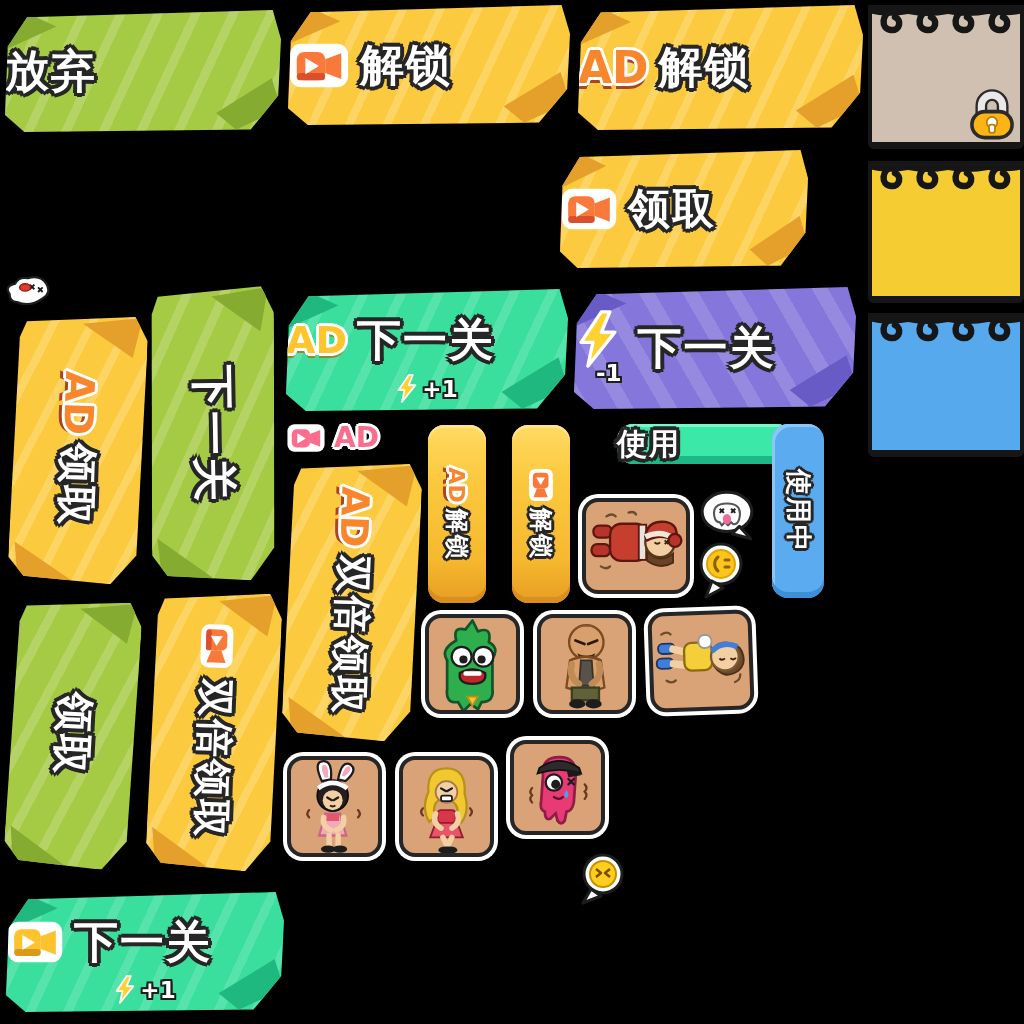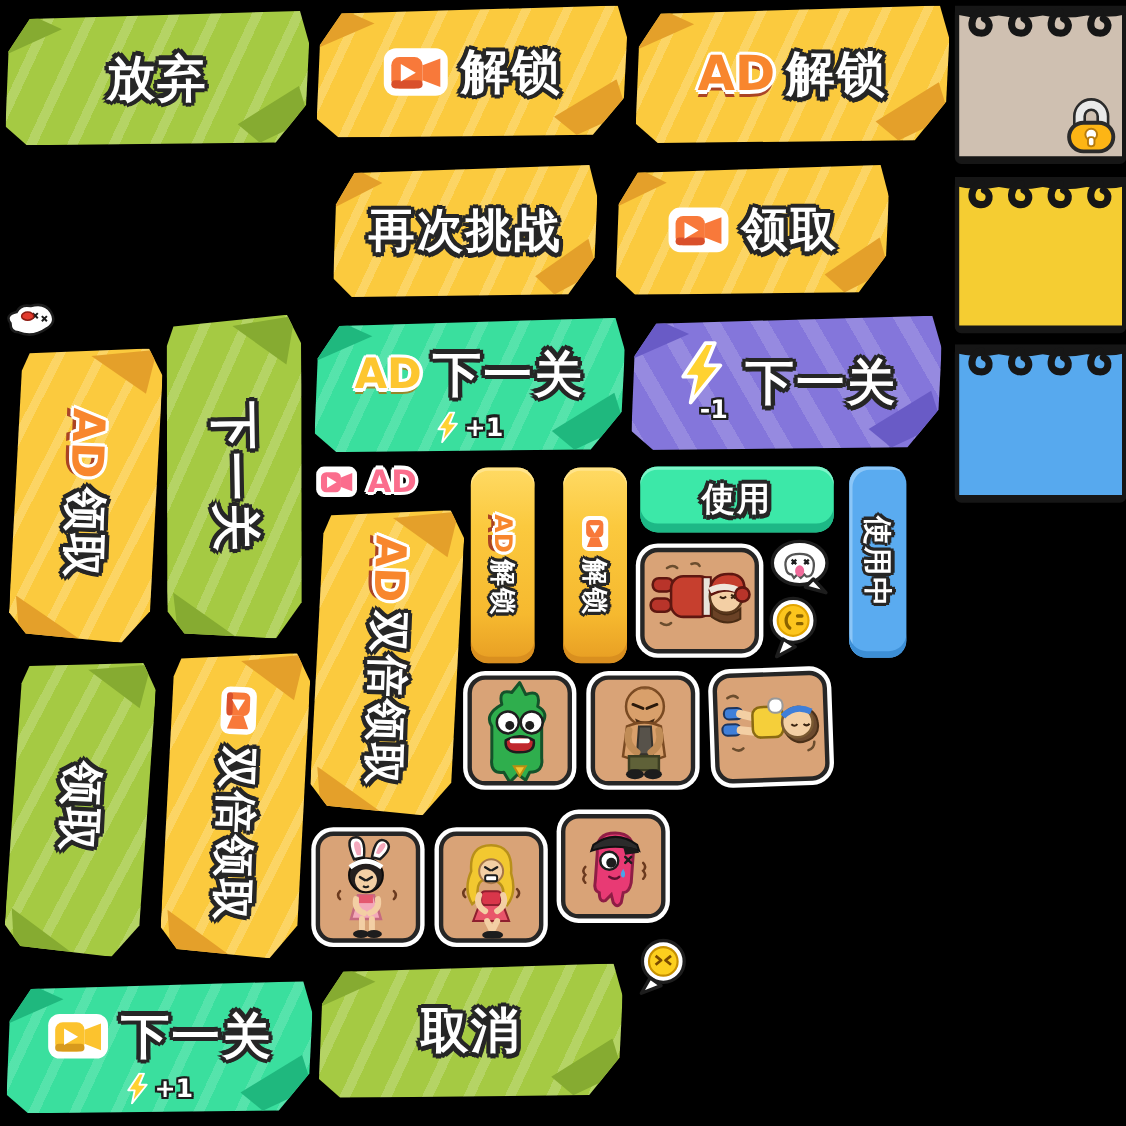--- a/index.html
+++ b/index.html
@@ -11,21 +11,21 @@
   .green{background-color:#a5ca43;background-image:repeating-linear-gradient(115deg,rgba(255,255,255,.18) 0 9px,rgba(255,255,255,0) 9px 34px);}
   .yellow{background-color:#fbca3e;background-image:repeating-linear-gradient(115deg,rgba(255,255,255,.20) 0 8px,rgba(255,255,255,0) 8px 34px);}
   .teal{background-color:#3adf9e;background-image:repeating-linear-gradient(115deg,rgba(255,255,255,.14) 0 9px,rgba(255,255,255,0) 9px 34px);}
   .purple{background-color:#8476db;background-image:repeating-linear-gradient(60deg,rgba(255,255,255,.15) 0 14px,rgba(0,0,0,0) 14px 38px);}
   .foldTL{position:absolute;left:0;top:0;width:30%;height:40%;clip-path:polygon(2% 80%,26% 6%,62% 34%);}
   .foldBR{position:absolute;right:0;bottom:0;width:28%;height:46%;clip-path:polygon(88% 4%,100% 58%,42% 96%,16% 66%);}
   .foldTR{position:absolute;right:0;top:0;width:55%;height:16%;clip-path:polygon(10% 20%,92% 2%,80% 96%);}
   .foldBL{position:absolute;left:0;bottom:0;width:55%;height:16%;clip-path:polygon(8% 8%,88% 94%,14% 96%);}
   .fg{background:#86ab31;} .fy{background:#e4a02a;} .ft{background:#1fb87e;} .fp{background:#695bc6;}
   
-  .lbl{position:absolute;inset:0;display:flex;align-items:center;justify-content:center;gap:10px;}
+  .lbl{position:absolute;inset:0;display:flex;align-items:center;justify-content:flex-start;gap:10px;}
   .ot{color:#fff;font-weight:900;letter-spacing:2px;text-shadow:-4px 0 0 #262626,4px 0 0 #262626,0 -4px 0 #262626,0 4px 0 #262626,-3px -3px 0 #262626,3px -3px 0 #262626,-3px 3px 0 #262626,3px 3px 0 #262626;}
   .otad{color:#f8862d;font-weight:900;text-shadow:-3px 0 0 #fff,3px 0 0 #fff,0 -3px 0 #fff,0 3px 0 #fff,-2px -2px 0 #fff,2px -2px 0 #fff,-2px 2px 0 #fff,2px 2px 0 #fff,0 6px 0 rgba(155,44,30,.85);}
   .otgold{color:#fdc62f;font-weight:900;text-shadow:-3px 0 0 #fff,3px 0 0 #fff,0 -3px 0 #fff,0 3px 0 #fff,-2px -2px 0 #fff,2px -2px 0 #fff,-2px 2px 0 #fff,2px 2px 0 #fff,0 5px 0 rgba(171,113,12,.8);}
   .otpink{color:#fb6d8d;font-weight:900;text-shadow:-3px 0 0 #fff,3px 0 0 #fff,0 -3px 0 #fff,0 3px 0 #fff,-2px -2px 0 #fff,2px -2px 0 #fff,-2px 2px 0 #fff,2px 2px 0 #fff;}
   .cost{color:#fff;font-weight:800;font-size:23px;text-shadow:-2px 0 0 #1e1e1e,2px 0 0 #1e1e1e,0 -2px 0 #1e1e1e,0 2px 0 #1e1e1e,-2px -2px 0 #1e1e1e,2px -2px 0 #1e1e1e,-2px 2px 0 #1e1e1e,2px 2px 0 #1e1e1e;}
   .f44{font-size:44px;} .f42{font-size:42px;} .f40{font-size:40px;} .f38{font-size:38px;}
   .vlabel{position:absolute;left:50%;top:50%;transform:translate(-50%,-50%) rotate(90deg);white-space:nowrap;display:flex;align-items:center;gap:8px;}
   .costrow{position:absolute;left:0;right:0;bottom:8px;display:flex;align-items:center;justify-content:center;gap:4px;}
   
   .pill{position:absolute;border-radius:16px;}
@@ -96,27 +96,20 @@
           <path d="M13 22 v-7 a9 9 0 0 1 18 0 v7" fill="none" stroke="#2b2b2b" stroke-width="10" stroke-linecap="round"></path>
           <path d="M13 22 v-7 a9 9 0 0 1 18 0 v7" fill="none" stroke="#e9e9e9" stroke-width="6" stroke-linecap="round"></path>
           <rect x="5" y="20" width="34" height="22" rx="11" fill="#fdb515" stroke="#2b2b2b" stroke-width="3"></rect>
           <circle cx="22" cy="29" r="4.5" fill="#fff" stroke="#b77b0e" stroke-width="1.5"></circle>
           <rect x="19.5" y="31" width="5" height="7" rx="2" fill="#fff" stroke="#b77b0e" stroke-width="1.5"></rect>
         </svg>
     </span>
   </div>
 
 
-  <div class="paper yellow" style="left:303px;top:150px;width:240px;height:120px">
-    <i class="foldTL fy"></i>
-    <i class="foldBR fy"></i>
-    <span class="lbl">
-        <span class="ot f42">再次挑战</span>
-      </span>
-  </div>
 
   <div class="paper yellow" style="left:560px;top:150px;width:248px;height:118px">
     <i class="foldTL fy"></i>
     <i class="foldBR fy"></i>
     <span class="lbl">
       <span class="icn">
         <svg width="58" height="44" viewBox="0 0 50 38">
             <rect x="1.5" y="1.5" width="47" height="35" rx="9" fill="#fff"></rect>
             <rect x="7" y="8" width="23" height="23" rx="6" fill="#f8793a"></rect>
             <path d="M30 14 L43 9 V30 L30 25 Z" fill="#f8793a"></path>
@@ -240,21 +233,21 @@
             <rect x="1.5" y="1.5" width="47" height="35" rx="9" fill="#fff"></rect>
             <rect x="7" y="8" width="23" height="23" rx="6" fill="#f8793a"></rect>
             <path d="M30 14 L43 9 V30 L30 25 Z" fill="#f8793a"></path>
             <polygon points="14,13 25,19.5 14,26" fill="#fff"></polygon>
           </svg>
       </span>
       <span class="ot" style="font-size:24px;text-shadow:-3px 0 0 #262626,3px 0 0 #262626,0 -3px 0 #262626,0 3px 0 #262626,-2px -2px 0 #262626,2px -2px 0 #262626,-2px 2px 0 #262626,2px 2px 0 #262626">解锁</span>
     </span>
   </div>
 
-  <div class="pill pill-teal" style="left:582px;top:424px;width:176px;height:60px">
+  <div class="pill pill-teal" style="left:617px;top:424px;width:176px;height:40px">
     <span class="lbl">
         <span class="ot" style="font-size:30px">使用</span>
       </span>
   </div>
 
   <div class="pill pill-blue" style="left:772px;top:424px;width:52px;height:174px">
     <span class="vlabel">
         <span class="ot" style="font-size:26px;text-shadow:-3px 0 0 #262626,3px 0 0 #262626,0 -3px 0 #262626,0 3px 0 #262626,-2px -2px 0 #262626,2px -2px 0 #262626,-2px 2px 0 #262626,2px 2px 0 #262626">使用中</span>
       </span>
   </div>
@@ -431,27 +424,20 @@
     <span class="costrow">
       <span class="icn">
         <svg width="22" height="29" viewBox="0 0 26 34">
             <path d="M15 1 L3 19 h7 L7 33 L23 13 h-8 L20 1 Z" fill="#ffd231" stroke="#fff" stroke-width="2" stroke-linejoin="round"></path>
           </svg>
       </span>
       <span class="cost">+1</span>
     </span>
   </div>
 
-  <div class="paper green" style="left:290px;top:876px;width:276px;height:122px">
-    <i class="foldTL fg"></i>
-    <i class="foldBR fg"></i>
-    <span class="lbl">
-        <span class="ot f44">取消</span>
-      </span>
-  </div>
 
   <div class="paperv green" style="left:10px;top:600px;width:126px;height:268px;transform:rotate(3deg)">
     <i class="foldTR fg"></i>
     <i class="foldBL fg"></i>
     <span class="vlabel">
         <span class="ot f40">领取</span>
       </span>
   </div>
 
   <div class="paperv yellow" style="left:150px;top:592px;width:128px;height:278px;transform:rotate(2deg)">

